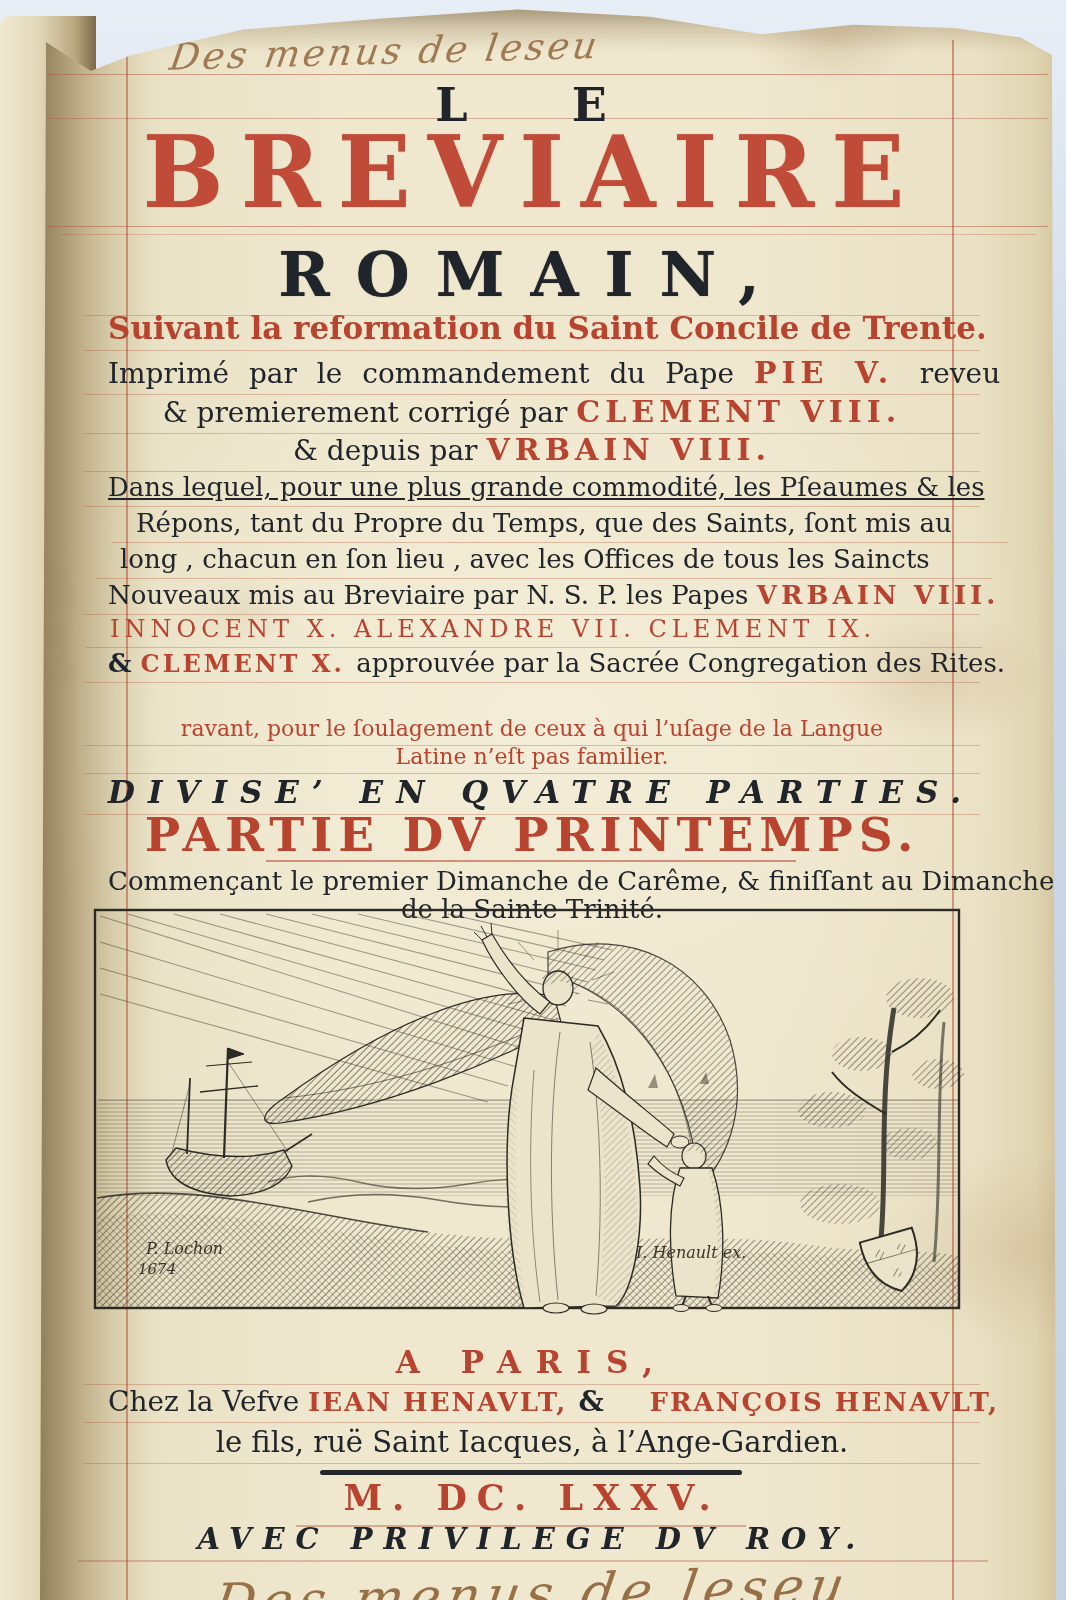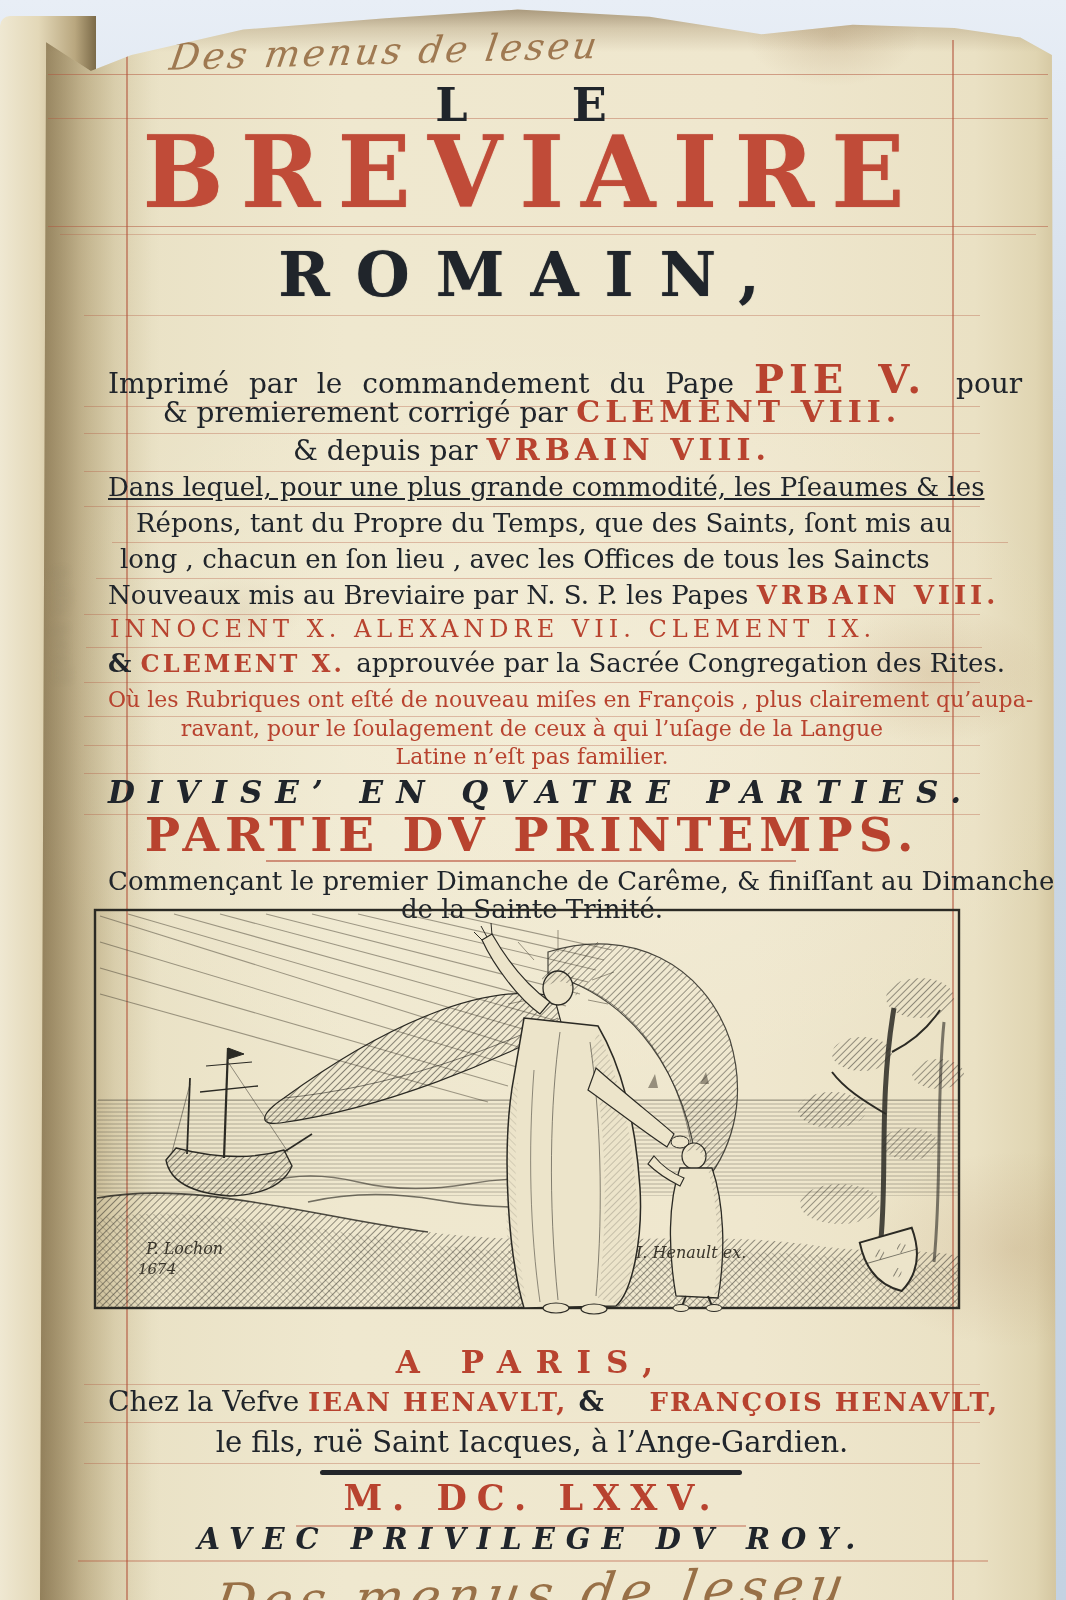--- a/index.html
+++ b/index.html
@@ -91,25 +91,28 @@
     </div>
 
     <div class="line title-brev" style="top:112px;">
       <span>BREVIAIRE</span>
     </div>
 
     <div class="line title-rom ruled" style="top:234px;">
       <span>ROMAIN,</span>
     </div>
 
+    <div class="line red ruled" style="top:306px;font-size:31px;font-weight:bold;">
+      <span>Suivant la reformation du Saint Concile de Trente.</span>
+    </div>
 
     <div class="line left ruled" style="top:351px;font-size:28px;word-spacing:11px;">
       <span class="ink gap">Imprimé par le commandement du Pape</span>
-      <span class="red caps gap" style="font-size:40px;">PIE V.</span>
-      <span class="ink">pour</span>
+      <span class="red caps gap" style="font-size:30px;">PIE V.</span>
+      <span class="ink">reveu</span>
     </div>
 
     <div class="line ruled" style="top:390px;font-size:28px;">
       <span class="ink gap">&amp; premierement corrigé par</span>
       <span class="red caps" style="font-size:30px;">CLEMENT VIII.</span>
     </div>
 
     <div class="line ruled" style="top:428px;font-size:28px;">
       <span class="ink gap">&amp; depuis par</span>
       <span class="red caps" style="font-size:30px;">VRBAIN VIII.</span>
@@ -130,23 +133,20 @@
     </div>
     <div class="line left red ruled" style="top:611px;font-size:24px;letter-spacing:5px;left:2px;">
       <span>INNOCENT X. ALEXANDRE VII. CLEMENT IX.</span>
     </div>
     <div class="line left ruled" style="top:644px;font-size:26px;">
       <span class="ink gap" style="font-weight:bold;">&amp;</span>
       <span class="red gap" style="font-weight:bold;letter-spacing:3px;font-size:24px;">CLEMENT X.</span>
       <span class="ink">approuvée par la Sacrée Congregation des Rites.</span>
     </div>
 
-    <div class="line red ruled" style="top:683px;font-size:22px;">
-      <span>Où les Rubriques ont eſté de nouveau miſes en François , plus clairement qu’aupa-</span>
-    </div>
     <div class="line red ruled" style="top:712px;font-size:22px;">
       <span>ravant, pour le ſoulagement de ceux à qui l’uſage de la Langue</span>
     </div>
     <div class="line red ruled" style="top:740px;font-size:22px;">
       <span>Latine n’eſt pas familier.</span>
     </div>
 
     <div class="line ruled" style="top:770px;font-size:31px;font-style:italic;font-weight:bold;letter-spacing:13px;">
       <span>DIVISE’ EN QVATRE PARTIES.</span>
     </div>

